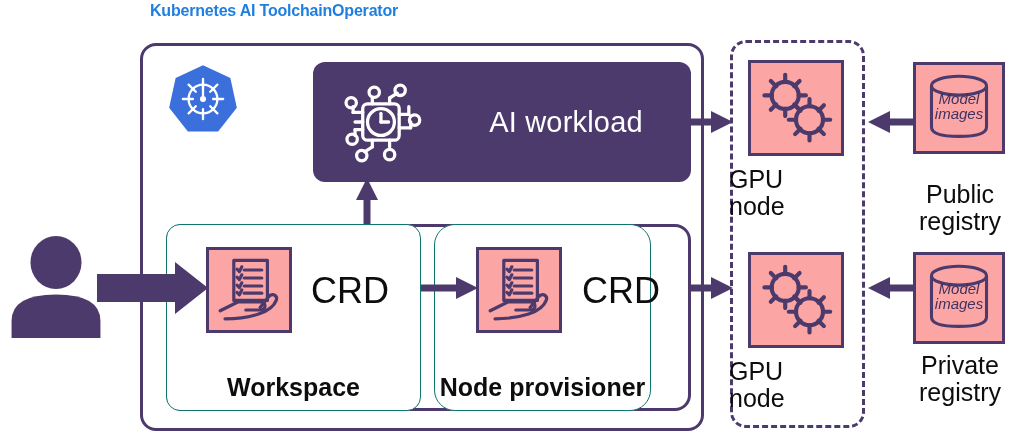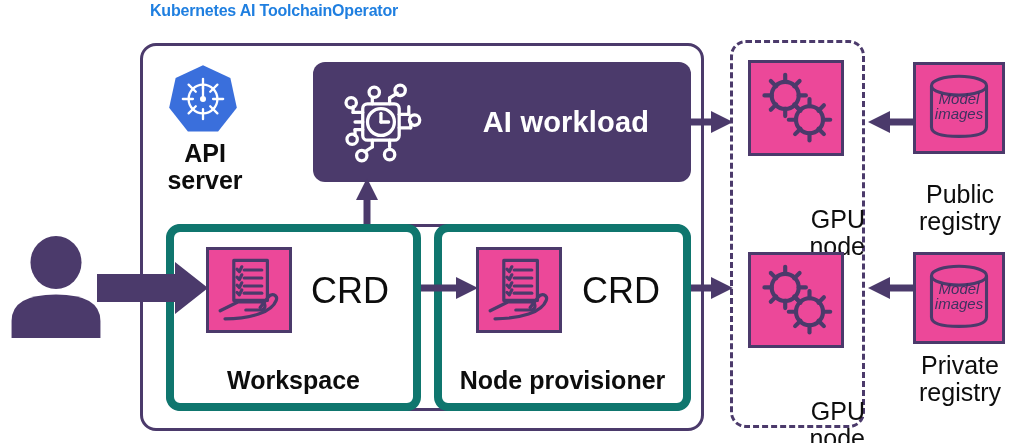--- a/index.html
+++ b/index.html
@@ -57,27 +57,27 @@
     width: 135px;
     height: 388px;
     border: 3px dashed #4b3a6b;
     border-radius: 16px;
     box-sizing: border-box;
     background: transparent;
   }
 
   
   .sub-box {
-    border: 8px solid #0f766e;
+    border: 1px solid #0f766e;
     border-radius: 14px;
     box-sizing: border-box;
     background: #ffffff;
   }
   #workspace-box { left: 166px; top: 224px; width: 255px; height: 187px; }
-  #nodeprov-box  { left: 434px; top: 224px; width: 257px; height: 187px; }
+  #nodeprov-box  { left: 434px; top: 224px; width: 217px; height: 187px; border-radius: 21px; }
 
   .sub-label {
     position: absolute;
     left: 0; right: 0;
     bottom: 8px;
     text-align: center;
     font-size: 25px;
     font-weight: bold;
     color: #0d0d0d;
     white-space: nowrap;
@@ -96,36 +96,36 @@
     position: absolute;
     left: 140px;
     top: 0;
     height: 120px;
     right: 12px;
     display: flex;
     align-items: center;
     justify-content: center;
     color: #ffffff;
     font-size: 29px;
-    font-weight: bold;
+    font-weight: normal;
     letter-spacing: 0.2px;
   }
   #ai-chip-icon {
     position: absolute;
     left: 18px;
     top: 12px;
     width: 98px;
     height: 96px;
   }
 
   
   .icon-frame {
     border: 3px solid #4b3a6b;
     box-sizing: border-box;
-    background: #ec4899;
+    background: #fca5a5;
   }
   .crd-frame { width: 86px; height: 86px; }
   #workspace-crd-frame { left: 206px; top: 247px; }
   #nodeprov-crd-frame  { left: 476px; top: 247px; }
 
   .crd-text {
     font-size: 36px;
     color: #0d0d0d;
     white-space: nowrap;
   }
@@ -144,25 +144,24 @@
     color: #0d0d0d;
     line-height: 1.06;
   }
 
   
   .gpu-frame { width: 96px; height: 96px; }
   #gpu-frame-1 { left: 748px; top: 60px; }
   #gpu-frame-2 { left: 748px; top: 252px; }
   .gpu-label {
     width: 136px;
-    text-align: right;
+    text-align: left;
     font-size: 25px;
     color: #0d0d0d;
     line-height: 1.06;
-    margin-top: 40px;
   }
   #gpu-label-1 { left: 729px; top: 166px; }
   #gpu-label-2 { left: 729px; top: 358px; }
 
   
   .reg-frame { width: 92px; height: 92px; }
   #reg-frame-1 { left: 913px; top: 62px; }
   #reg-frame-2 { left: 913px; top: 252px; }
   .reg-label {
     width: 160px;
@@ -220,24 +219,20 @@
         <line x1="50" y1="64" x2="50" y2="78"></line>
         <line x1="22" y1="50" x2="36" y2="50"></line>
         <line x1="64" y1="50" x2="78" y2="50"></line>
         <line x1="30" y1="30" x2="40" y2="40"></line>
         <line x1="60" y1="60" x2="70" y2="70"></line>
         <line x1="70" y1="30" x2="60" y2="40"></line>
         <line x1="40" y1="60" x2="30" y2="70"></line>
         <line x1="50" y1="46" x2="50" y2="30"></line>
       </g>
     </svg>
-  </div>
-  <div class="abs" id="api-server-label">
-    <div>API</div>
-    <div>server</div>
   </div>
 
   <div class="abs" id="ai-workload">
     <div id="ai-chip-icon">
       <svg viewBox="0 0 100 100" width="98" height="96">
         <g stroke="#ffffff" stroke-width="3.4" fill="none" stroke-linecap="round">
           <rect x="32" y="31" width="38" height="38" rx="5"></rect>
           <circle cx="51" cy="50" r="14"></circle>
           <line x1="51" y1="41" x2="51" y2="50"></line>
           <line x1="51" y1="50" x2="59" y2="50"></line>

